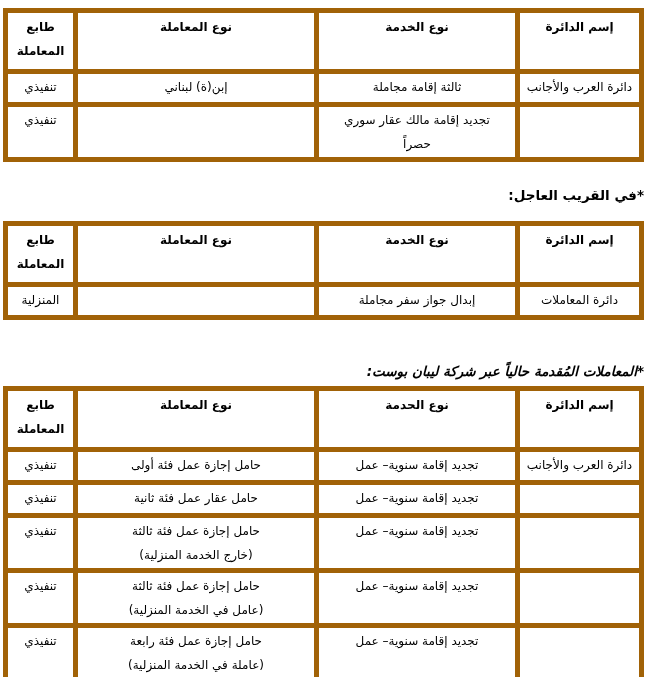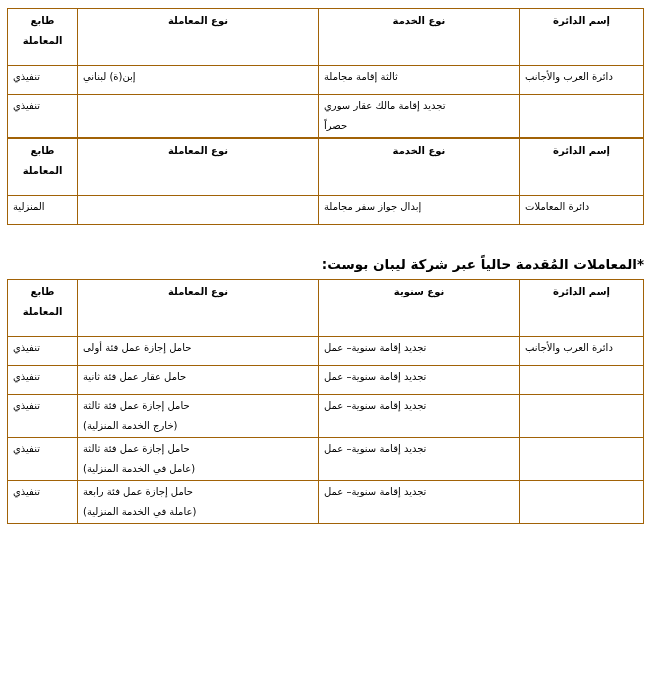--- a/index.html
+++ b/index.html
@@ -22,50 +22,50 @@
     border-collapse: collapse;
     table-layout: fixed;
     width: 636px;
     direction: rtl;
   }
   col.c-dept  { width: 124px; }
   col.c-serv  { width: 201px; }
   col.c-trans { width: 241px; }
   col.c-stamp { width: 70px; }
   .doc-table th, .doc-table td {
-    border: 1px solid #a16207;
+    border: 5px solid #a16207;
     vertical-align: top;
     white-space: pre-line;
-    font-size: 10px;
+    font-size: 12px;
     line-height: 2.0;
     overflow: hidden;
   }
   .doc-table th {
     font-weight: bold;
     text-align: center;
     height: 52px;
     padding: 2px 4px;
   }
   .doc-table td {
-    text-align: left;
+    text-align: center;
     padding: 1px 5px;
     font-weight: normal;
     height: 26px;
   }
   .doc-table td.dept {
     font-weight: normal;
   }
   .section-heading {
     font-weight: bold;
     font-size: 13.5px;
     text-align: right;
     margin: 0;
   }
   .heading-upcoming  { margin: 25px 0 18px 0; }
-  .heading-libanpost { margin: 31px 0 7px 0; }
+  .heading-libanpost { margin: 43px 0 7px 0; font-style: italic; }
 </style>
 </head>
 <body>
 
 <div class="page">
 
   <table class="doc-table">
     <colgroup>
       <col class="c-dept">
         <col class="c-serv">
@@ -90,20 +90,21 @@
       <tr>
         <td class="dept"></td>
         <td>تجديد إقامة مالك عقار سوري
 حصراً</td>
         <td></td>
         <td>تنفيذي</td>
       </tr>
     </tbody>
   </table>
 
+  <p class="section-heading heading-upcoming">*في القريب العاجل:</p>
 
   <table class="doc-table">
     <colgroup>
       <col class="c-dept">
         <col class="c-serv">
         <col class="c-trans">
         <col class="c-stamp">
     </colgroup>
     <thead>
       <tr>
@@ -128,21 +129,21 @@
   <table class="doc-table">
     <colgroup>
       <col class="c-dept">
         <col class="c-serv">
         <col class="c-trans">
         <col class="c-stamp">
     </colgroup>
     <thead>
       <tr>
         <th>إسم الدائرة</th>
-        <th>نوع سنوية</th>
+        <th>نوع الحدمة</th>
         <th>نوع المعاملة</th>
         <th>طابع المعاملة</th>
       </tr>
     </thead>
     <tbody>
       <tr>
         <td class="dept">دائرة العرب والأجانب</td>
         <td>تجديد إقامة سنوية– عمل</td>
         <td>حامل إجازة عمل فئة أولى</td>
         <td>تنفيذي</td>

